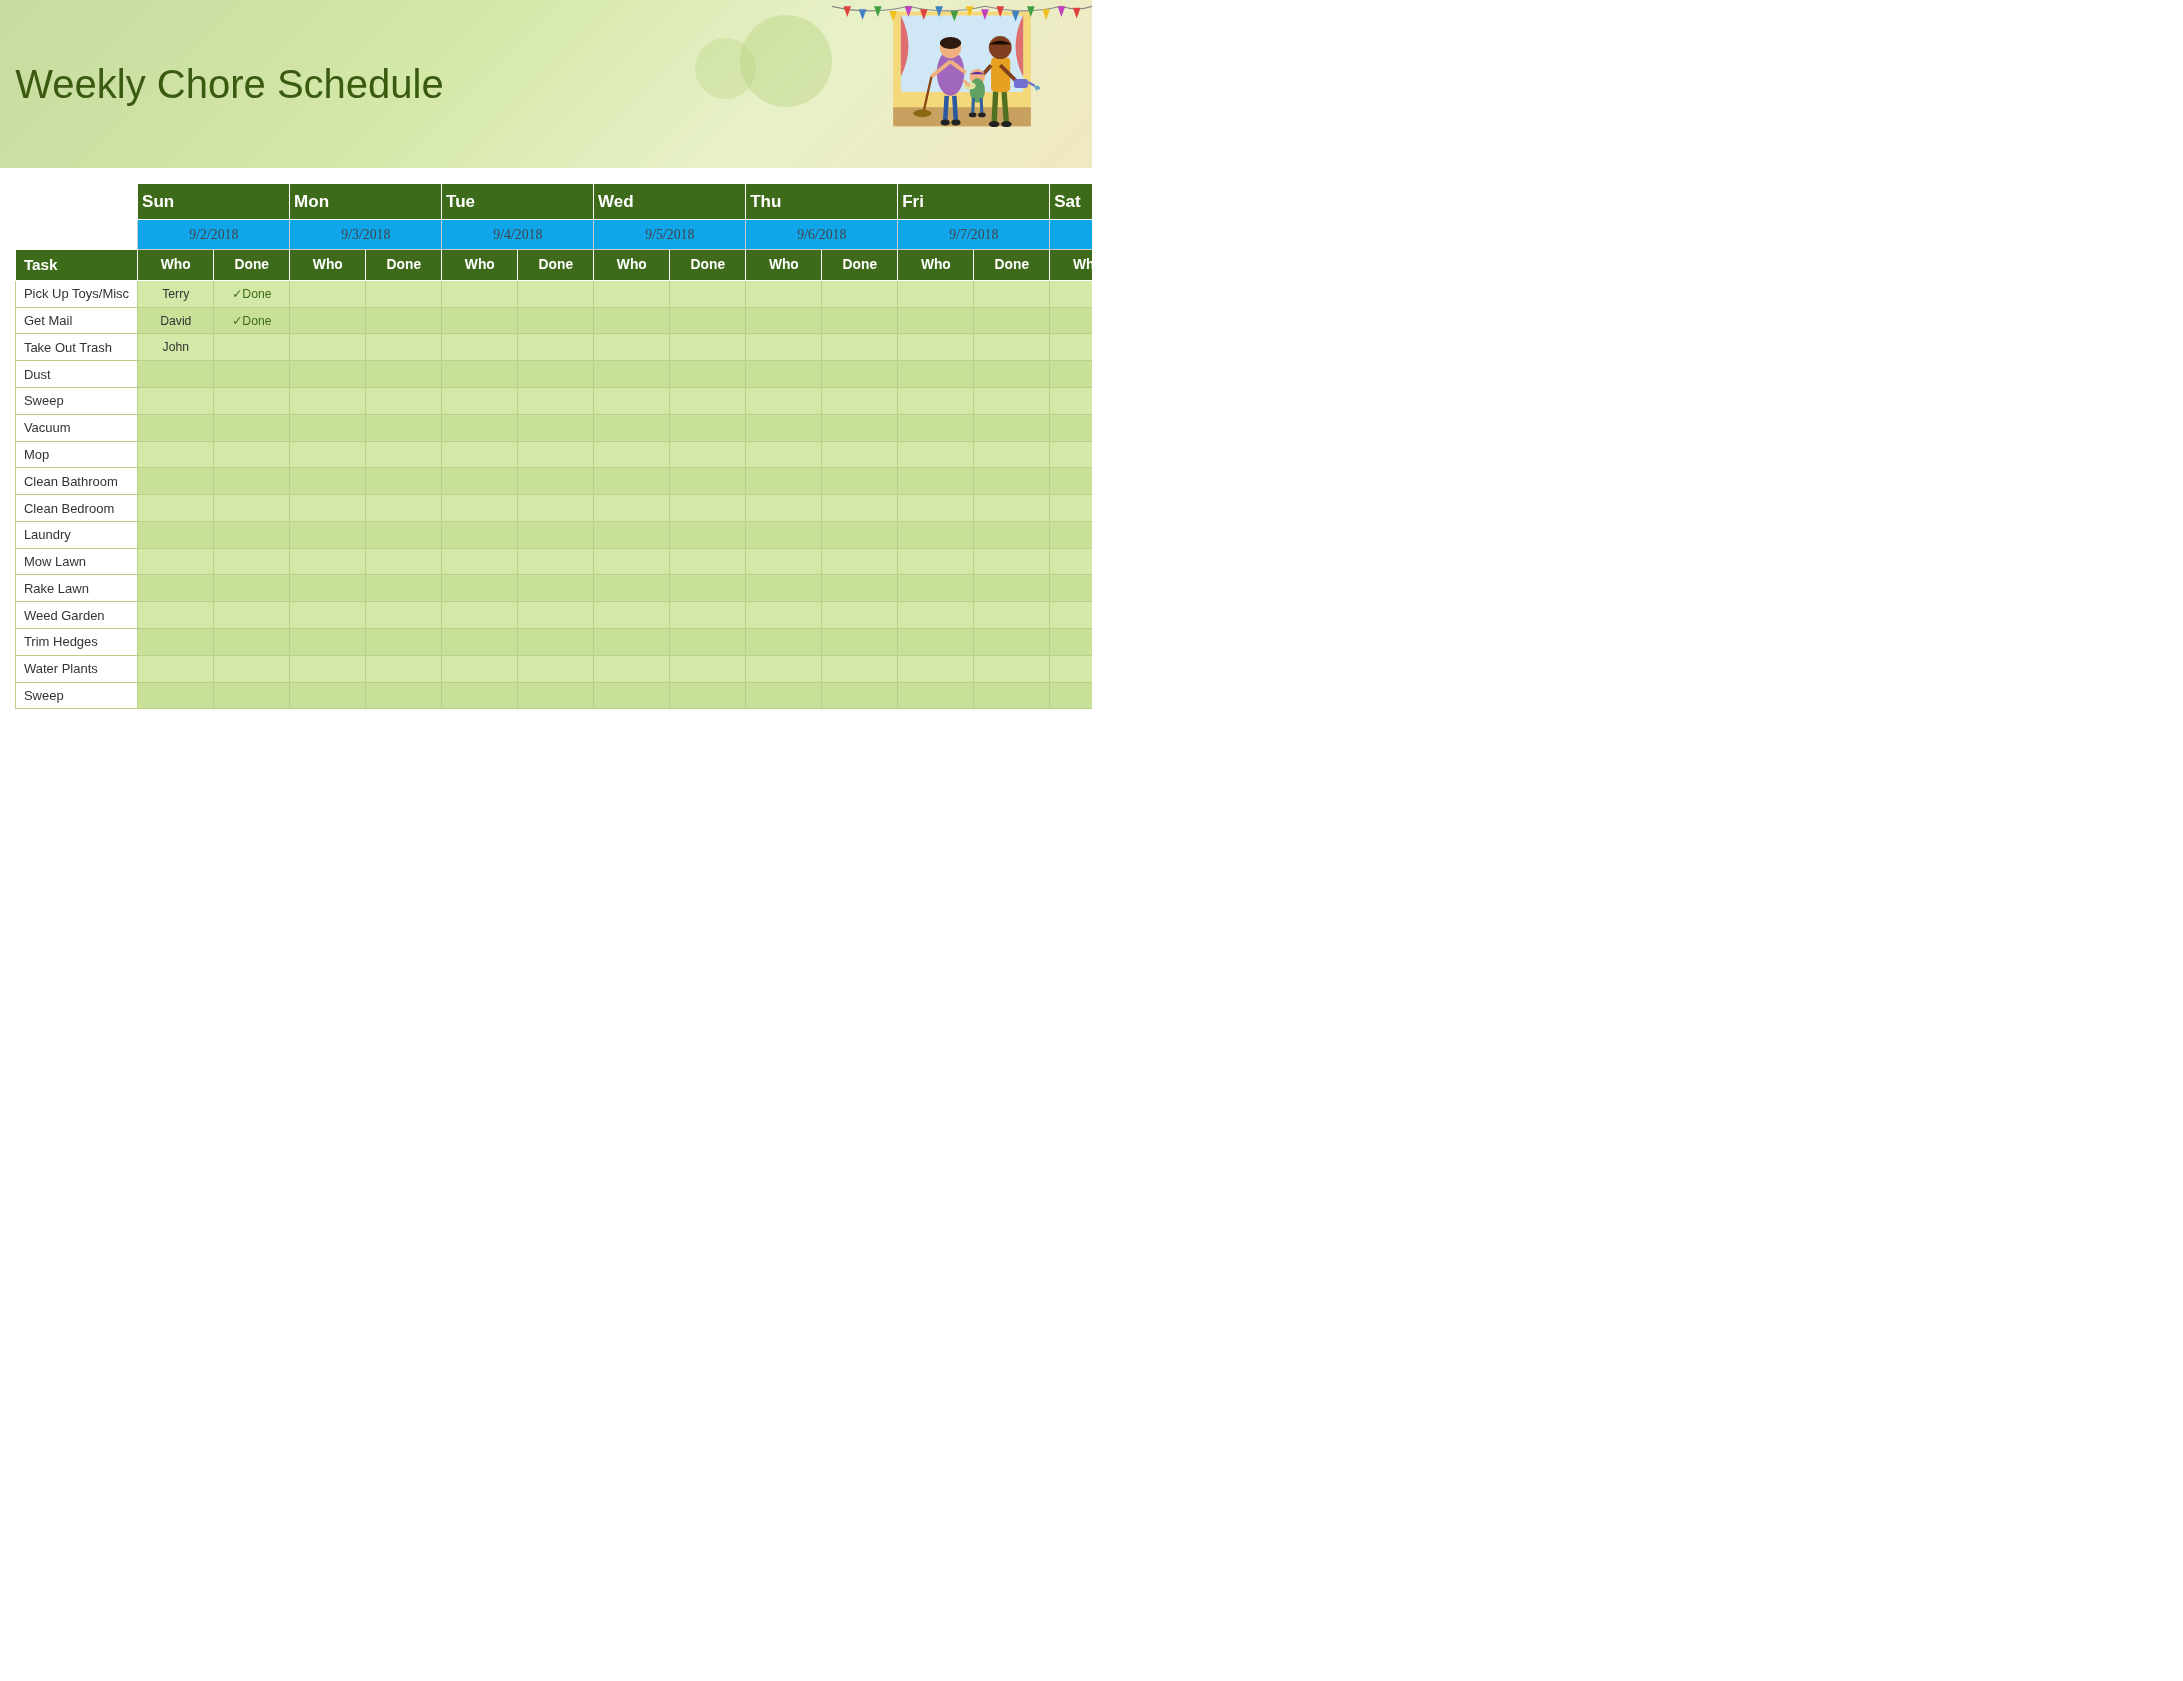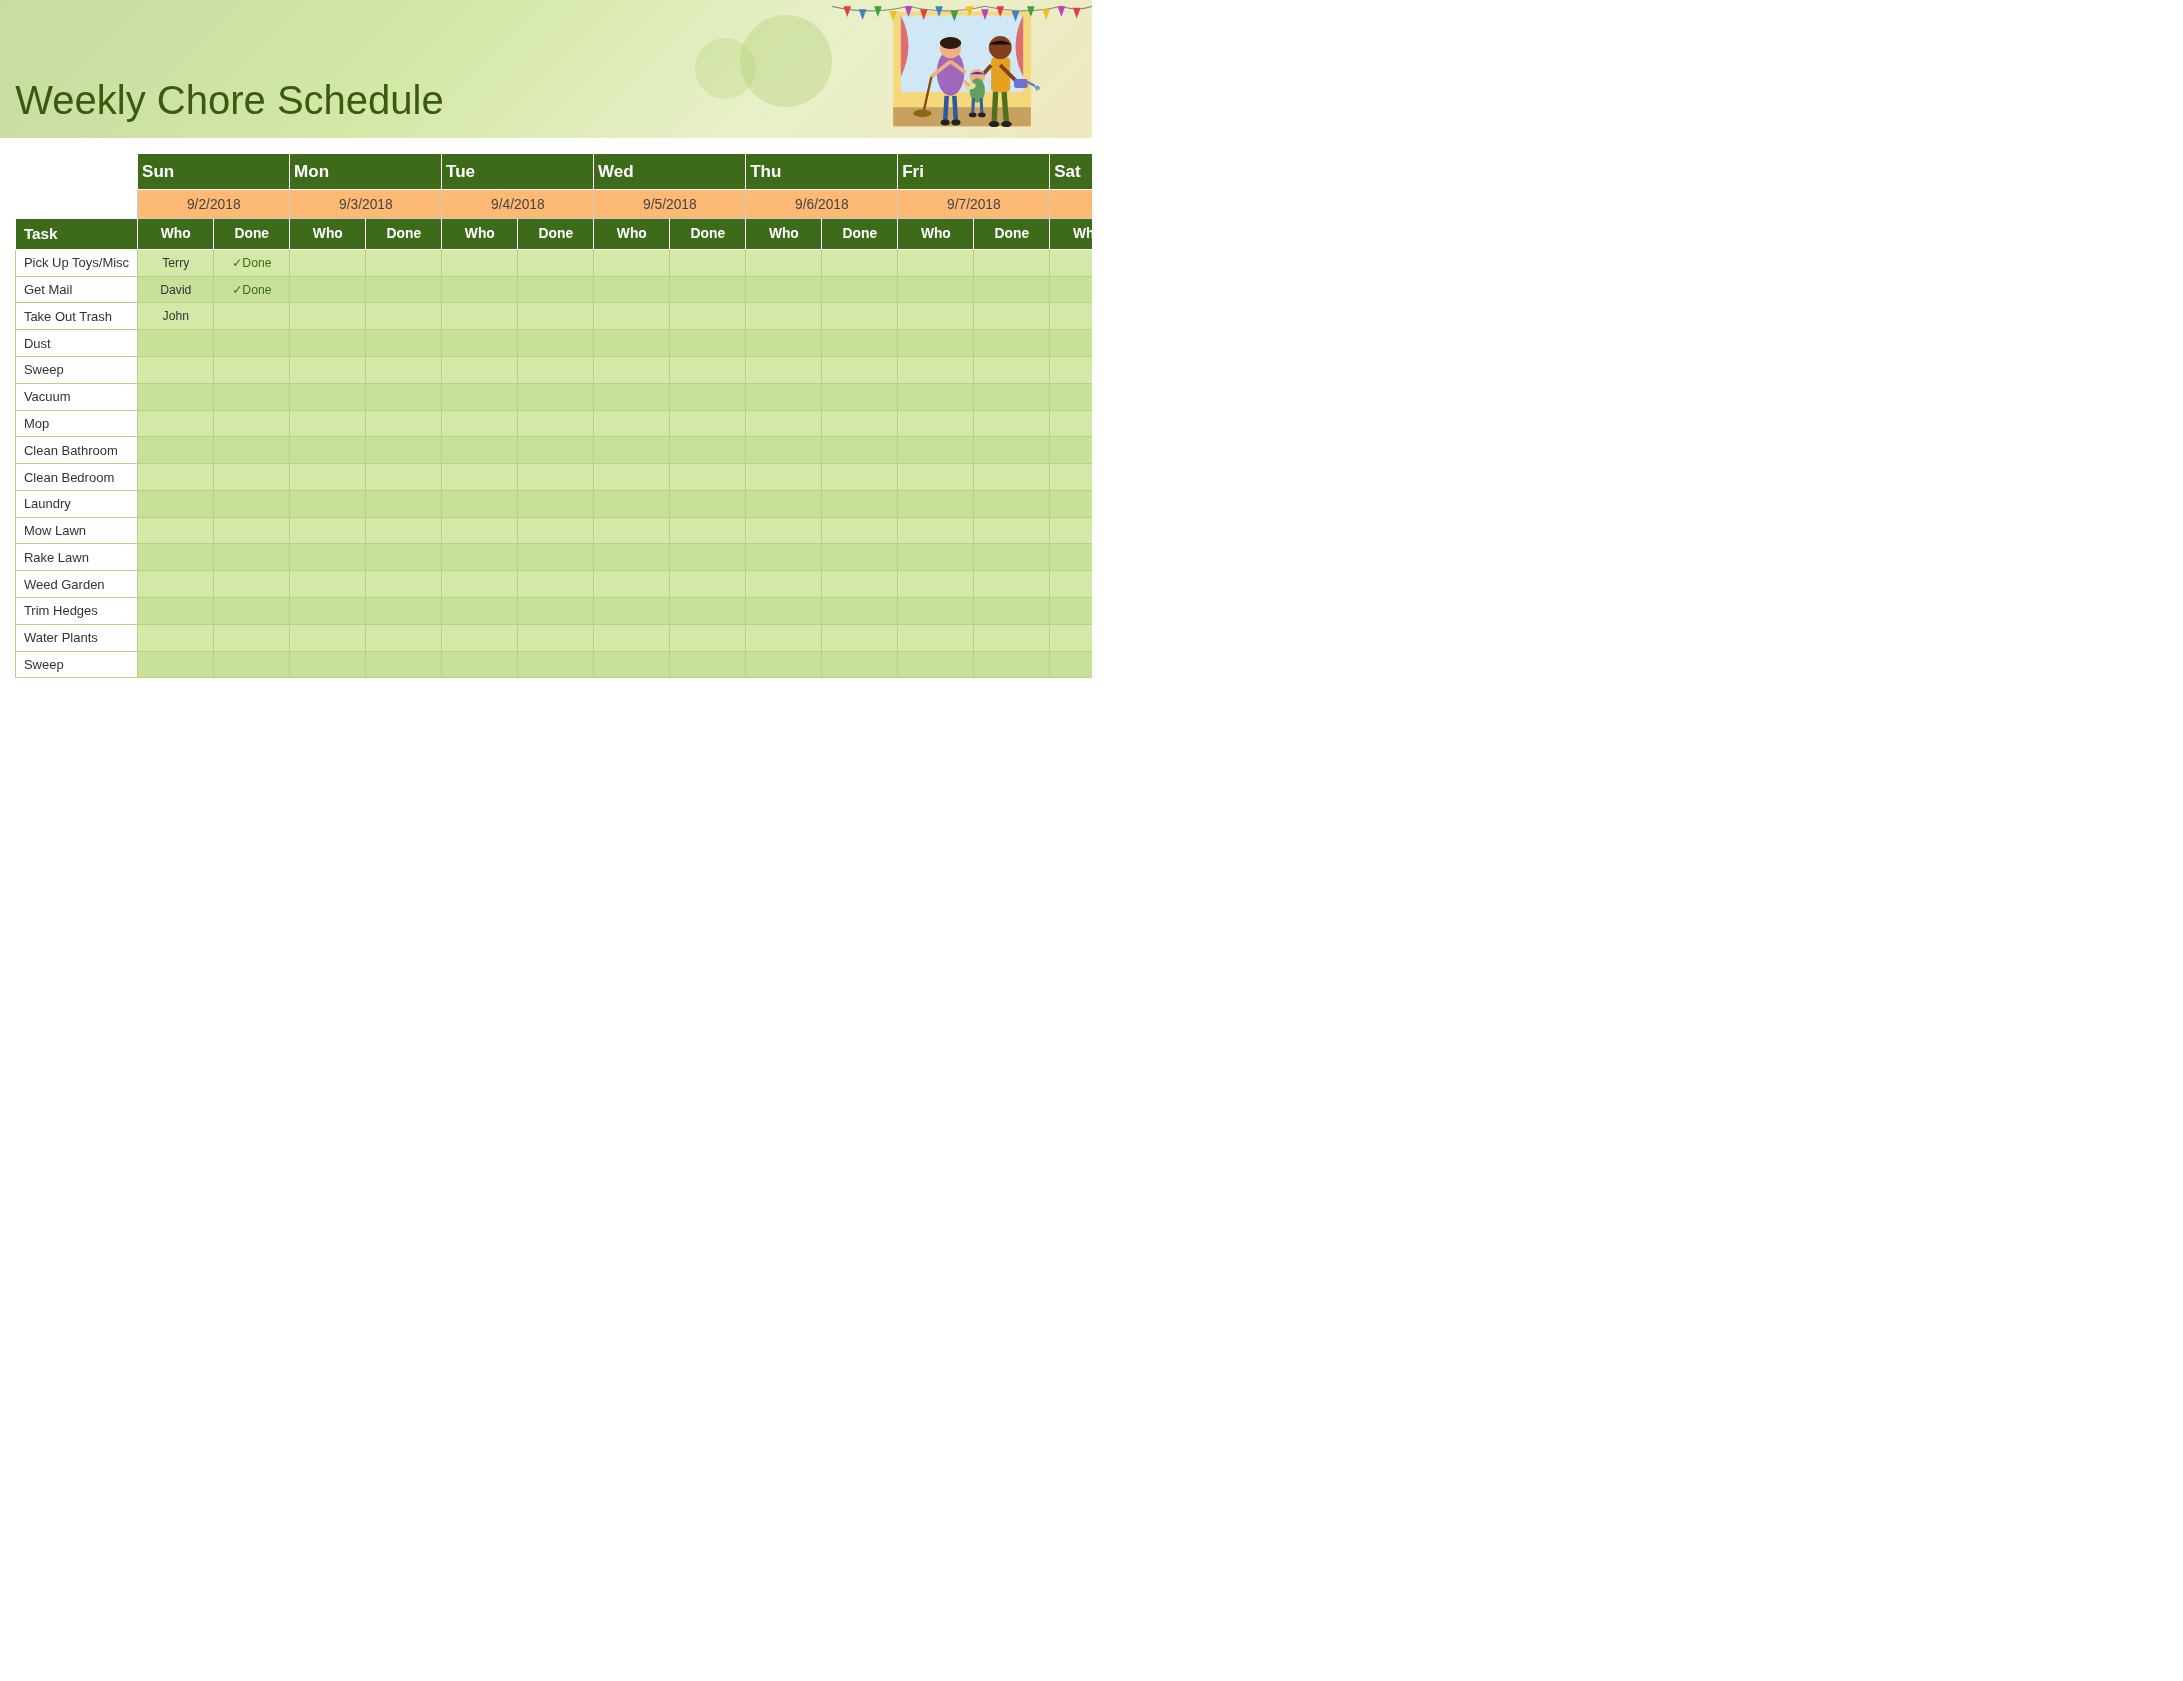--- a/index.html
+++ b/index.html
@@ -7,23 +7,23 @@
       font-family: 'Segoe UI', Arial, sans-serif;
       background: #fff;
       width: 1092px;
       min-height: 841px;
     }
 
     
     .header {
       background: linear-gradient(135deg, #c8dba0 0%, #d4e8a8 40%, #e8f0c8 70%, #f0e8c0 100%);
       position: relative;
-      height: 138px;
+      height: 168px;
       display: flex;
-      align-items: flex-end;
+      align-items: center;
       padding: 15.3px 31px 15.3px 15.3px;
       overflow: hidden;
     }
     .header-title {
       font-size: 40px;
       font-weight: 300;
       color: #3a5a10;
       z-index: 2;
     }
     
@@ -96,21 +96,22 @@
       color: #444;
       padding: 6.1px 3.1px;
       border: 0.8px solid #ccc;
       background: #fff;
     }
     .date-row td.task-empty {
       background: transparent;
       border: none;
     }
     .date-row td[colspan="2"] {
-      background: #fdba74;
+      background: #0ea5e9;
+      font-family: Liberation Serif, serif;
     }
 
     
     .subheader-row th {
       background: #3d6b1a;
       color: #fff;
       text-align: center;
       font-size: 13.8px;
       font-weight: bold;
       padding: 6.1px 3.1px;

